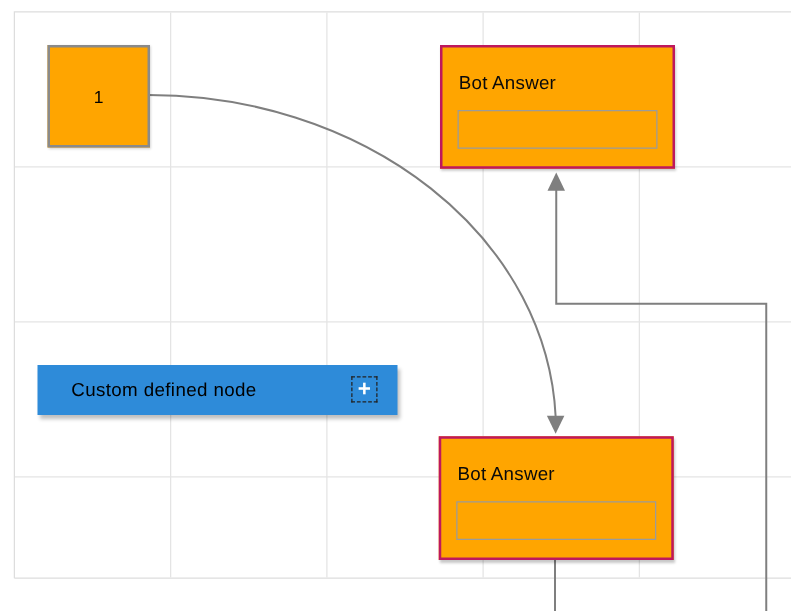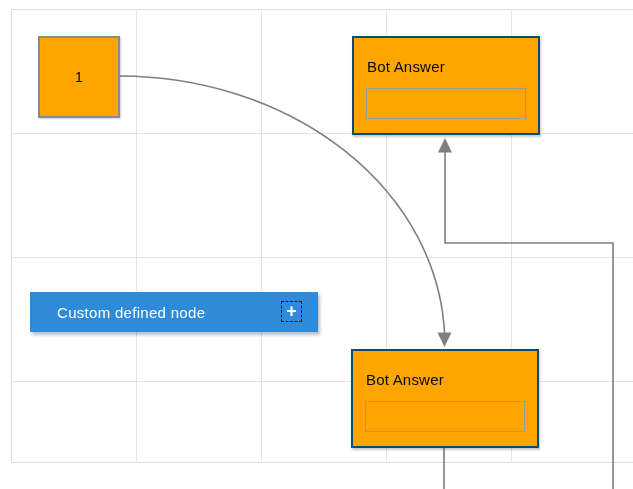--- a/index.html
+++ b/index.html
@@ -40,21 +40,21 @@
     font-size: 14px;
     color: #000000;
     box-shadow: 1px 1px 2px rgba(0,0,0,0.18);
     cursor: move;
   }
   
   .bot-node {
     width: 188px;
     height: 99px;
     background: #ffa500;
-    border: 2px solid #0c4a6e;
+    border: 2px solid #be185d;
     box-shadow: 1px 2px 2px rgba(0,0,0,0.22);
     cursor: move;
   }
   .bot-node.top { left: 352px; top: 36px; }
   .bot-node.bottom { left: 351px; top: 349px; }
   .bot-node .bot-title {
     position: absolute;
     left: 13px;
     top: 20px;
     font-size: 15px;
@@ -85,21 +85,21 @@
     background: #2e8bd9;
     box-shadow: 2px 3px 3px rgba(0,0,0,0.25);
     display: flex;
     align-items: center;
     cursor: move;
   }
   .custom-node .custom-label {
     margin-left: 27px;
     font-size: 15px;
     letter-spacing: 0.3px;
-    color: #ffffff;
+    color: #000000;
     white-space: nowrap;
   }
   .plus-box {
     position: absolute;
     left: 251px;
     top: 9px;
     width: 21px;
     height: 21px;
     box-sizing: border-box;
     border: 1px dashed #222222;

